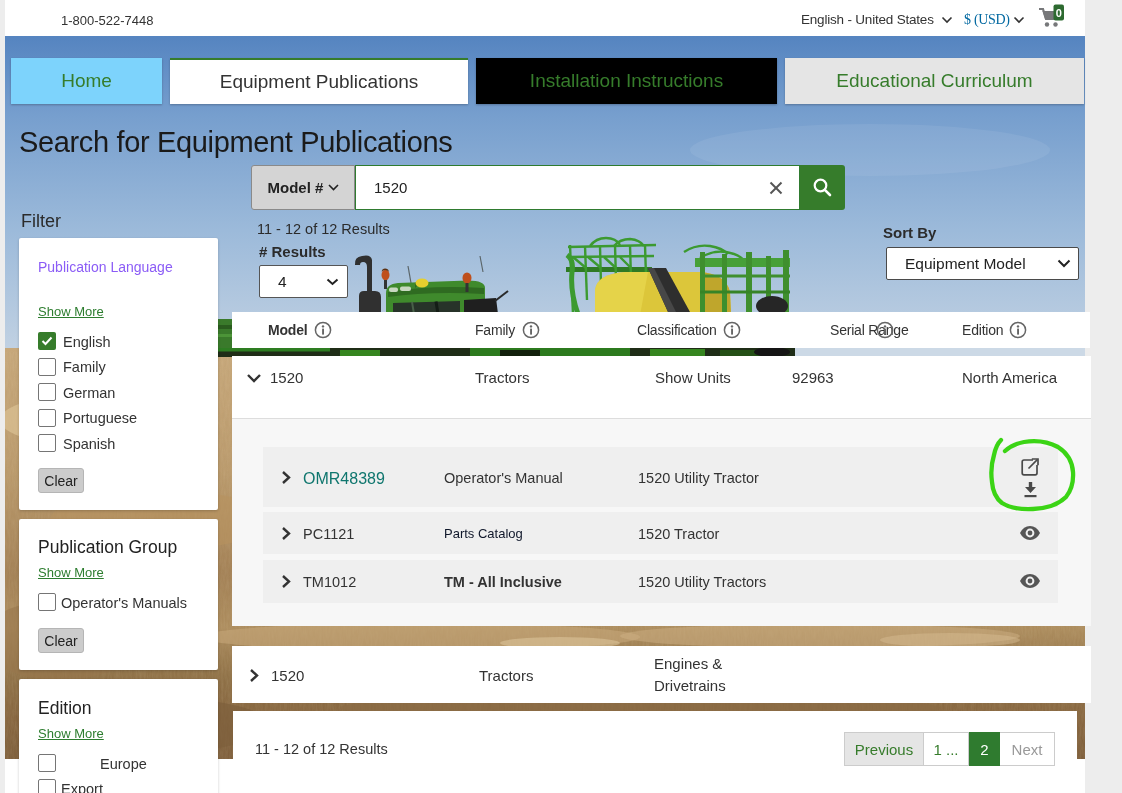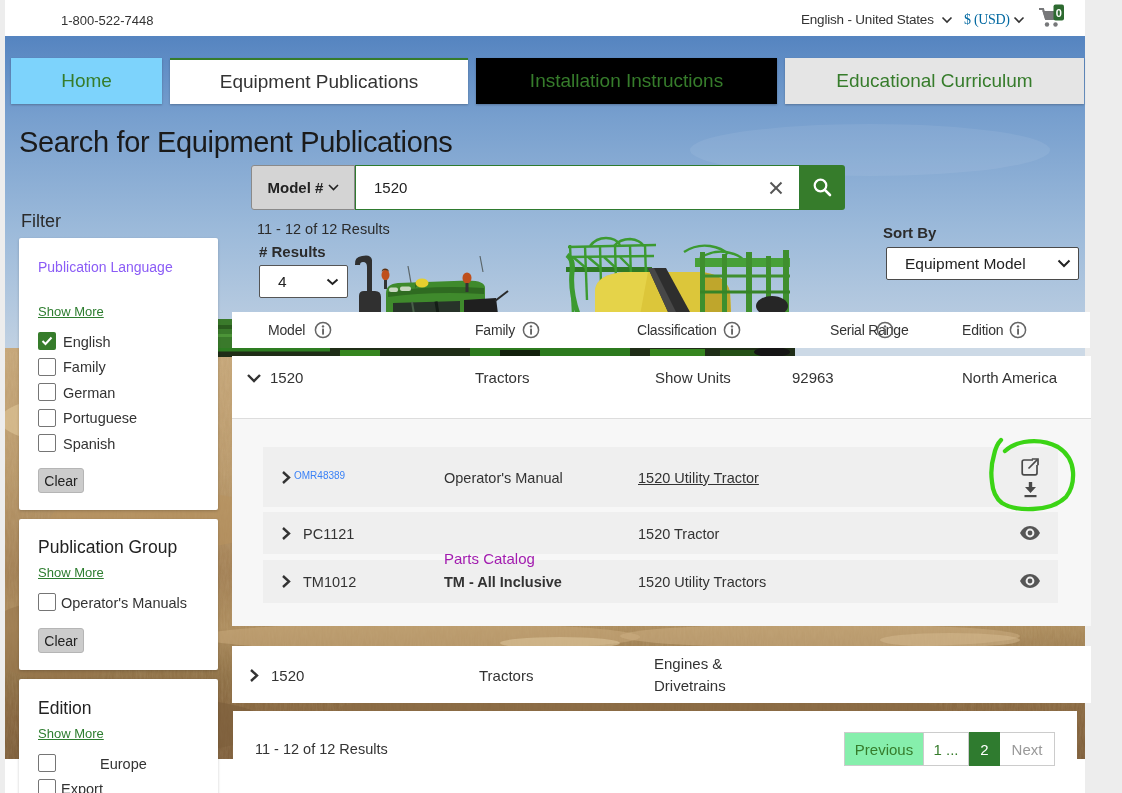--- a/index.html
+++ b/index.html
@@ -221,21 +221,21 @@
 
 <div class="abs" style="left:19px;top:679px;width:199px;height:121px;background:#fff;border-radius:2px;box-shadow:0 1px 3px rgba(0,0,0,0.2);"></div>
 <div class="abs" style="left:38px;top:698px;font-size:17.5px;color:#222;">Edition</div>
 <div class="abs" style="left:38px;top:726px;font-size:13px;color:#2d7d2f;text-decoration:underline;">Show More</div>
 <div class="abs" style="left:38px;top:754px;width:18px;height:18px;background:#fff;border:1.5px solid #757575;border-radius:2px;"></div>
 <div class="abs" style="left:61px;top:756px;font-size:14.5px;color:#333;margin-left:39px;">Europe</div>
 <div class="abs" style="left:38px;top:779px;width:18px;height:18px;background:#fff;border:1.5px solid #757575;border-radius:2px;"></div>
 <div class="abs" style="left:61px;top:781px;font-size:14.5px;color:#333;">Export</div>
 
 <div class="abs" style="left:232px;top:312px;width:858px;height:36px;background:#fff;"></div>
-<div class="abs" style="left:268px;top:322px;font-size:14px;letter-spacing:-0.2px;color:#333;">Model</div>
+<div class="abs" style="left:268px;top:322px;font-size:14px;letter-spacing:-0.2px;color:#333;font-weight:bold;">Model</div>
 <div class="abs" style="left:475px;top:322px;font-size:14px;letter-spacing:-0.2px;color:#333;">Family</div>
 <div class="abs" style="left:637px;top:322px;font-size:14px;letter-spacing:-0.2px;color:#333;">Classification</div>
 <div class="abs" style="left:786px;top:322px;font-size:14px;letter-spacing:-0.2px;color:#333;margin-left:44px;">Serial Range</div>
 <div class="abs" style="left:962px;top:322px;font-size:14px;letter-spacing:-0.2px;color:#333;">Edition</div>
 
 <div class="abs" style="left:232px;top:356px;width:859px;height:270px;background:#fff;"></div>
 <div class="abs" style="left:232px;top:418px;width:859px;height:208px;background:#f7f7f7;border-top:1px solid #ddd;"></div>
 <svg class="abs" style="left:246px;top:373px;" width="16" height="10" viewBox="0 0 16 10">
     <polyline points="2,2 8,8 14,2" fill="none" stroke="#333" stroke-width="2.4"></polyline>
   </svg>
@@ -245,29 +245,29 @@
 <div class="abs" style="left:792px;top:369px;font-size:15px;color:#333;">92963</div>
 <div class="abs" style="left:962px;top:369px;font-size:15px;color:#333;">North America</div>
 
 <div class="abs" style="left:263px;top:447px;width:795px;height:60px;background:#efefef;"></div>
 <div class="abs" style="left:263px;top:512px;width:795px;height:42px;background:#efefef;"></div>
 <div class="abs" style="left:263px;top:560px;width:795px;height:43px;background:#efefef;"></div>
 
 <svg class="abs" style="left:281px;top:470px;" width="10" height="15" viewBox="0 0 10 15">
     <polyline points="2,2 8,7.5 2,13" fill="none" stroke="#333" stroke-width="2.4"></polyline>
   </svg>
-<div class="abs" style="left:294px;top:470px;font-size:10px;color:#3b82f6;">OMR48389</div>
+<div class="abs" style="left:303px;top:470px;font-size:16px;color:#0f766e;">OMR48389</div>
 <div class="abs" style="left:444px;top:470px;font-size:14.5px;color:#333;">Operator's Manual</div>
-<div class="abs" style="left:638px;top:470px;font-size:14.5px;color:#333;text-decoration:underline;">1520 Utility Tractor</div>
+<div class="abs" style="left:638px;top:470px;font-size:14.5px;color:#333;">1520 Utility Tractor</div>
 
 <svg class="abs" style="left:281px;top:526px;" width="10" height="15" viewBox="0 0 10 15">
     <polyline points="2,2 8,7.5 2,13" fill="none" stroke="#333" stroke-width="2.4"></polyline>
   </svg>
 <div class="abs" style="left:303px;top:526px;font-size:14.5px;color:#333;">PC1121</div>
-<div class="abs" style="left:444px;top:526px;font-size:15px;color:#a21caf;margin-top:24px;">Parts Catalog</div>
+<div class="abs" style="left:444px;top:526px;font-size:13px;color:#0f172a;">Parts Catalog</div>
 <div class="abs" style="left:638px;top:526px;font-size:14.5px;color:#333;">1520 Tractor</div>
 
 <svg class="abs" style="left:281px;top:574px;" width="10" height="15" viewBox="0 0 10 15">
     <polyline points="2,2 8,7.5 2,13" fill="none" stroke="#333" stroke-width="2.4"></polyline>
   </svg>
 <div class="abs" style="left:303px;top:574px;font-size:14.5px;color:#333;">TM1012</div>
 <div class="abs" style="left:444px;top:574px;font-size:14.5px;color:#333;font-weight:bold;">TM - All Inclusive</div>
 <div class="abs" style="left:638px;top:574px;font-size:14.5px;color:#333;">1520 Utility Tractors</div>
 
 <svg class="abs" style="left:1020px;top:457px;" width="20" height="20" viewBox="0 0 20 20">
@@ -298,21 +298,21 @@
 <svg class="abs" style="left:249px;top:668px;" width="10" height="15" viewBox="0 0 10 15">
     <polyline points="2,2 8,7.5 2,13" fill="none" stroke="#333" stroke-width="2.4"></polyline>
   </svg>
 <div class="abs" style="left:271px;top:667px;font-size:15px;color:#333;">1520</div>
 <div class="abs" style="left:479px;top:667px;font-size:15px;color:#333;">Tractors</div>
 <div class="abs" style="left:654px;top:653px;font-size:15px;color:#333;line-height:22px;">Engines &amp;<br>Drivetrains</div>
 
 <div class="abs" style="left:233px;top:711px;width:844px;height:82px;background:#fff;"></div>
 <div class="abs" style="left:255px;top:741px;font-size:14.5px;color:#333;">11 - 12 of 12 Results</div>
 <div class="abs" style="left:844px;top:732px;height:34px;display:flex;">
-  <div style="width:80px;border:1px solid #ccc;display:flex;align-items:center;justify-content:center;font-size:15px;color:#367C2B;background:#86efac;">Previous</div>
+  <div style="width:80px;border:1px solid #ccc;display:flex;align-items:center;justify-content:center;font-size:15px;color:#367C2B;background:#e5e5e5;">Previous</div>
   <div style="width:45px;border:1px solid #ccc;border-left:none;display:flex;align-items:center;justify-content:center;font-size:15px;color:#367C2B;background:#fff;">1 ...</div>
   <div style="width:31px;display:flex;align-items:center;justify-content:center;font-size:15px;color:#fff;background:#2f7b2f;">2</div>
   <div style="width:55px;border:1px solid #ccc;border-left:none;display:flex;align-items:center;justify-content:center;font-size:15px;color:#999;background:#fff;">Next</div>
 </div>
 
 <svg class="abs" style="left:314px;top:321px;" width="18" height="18" viewBox="0 0 18 18">
     <circle cx="9" cy="9" r="7.6" fill="none" stroke="#666" stroke-width="1.5"></circle>
     <circle cx="9" cy="5.4" r="1.2" fill="#666"></circle>
     <rect x="8.1" y="7.6" width="1.9" height="6" fill="#666"></rect>
   </svg>

